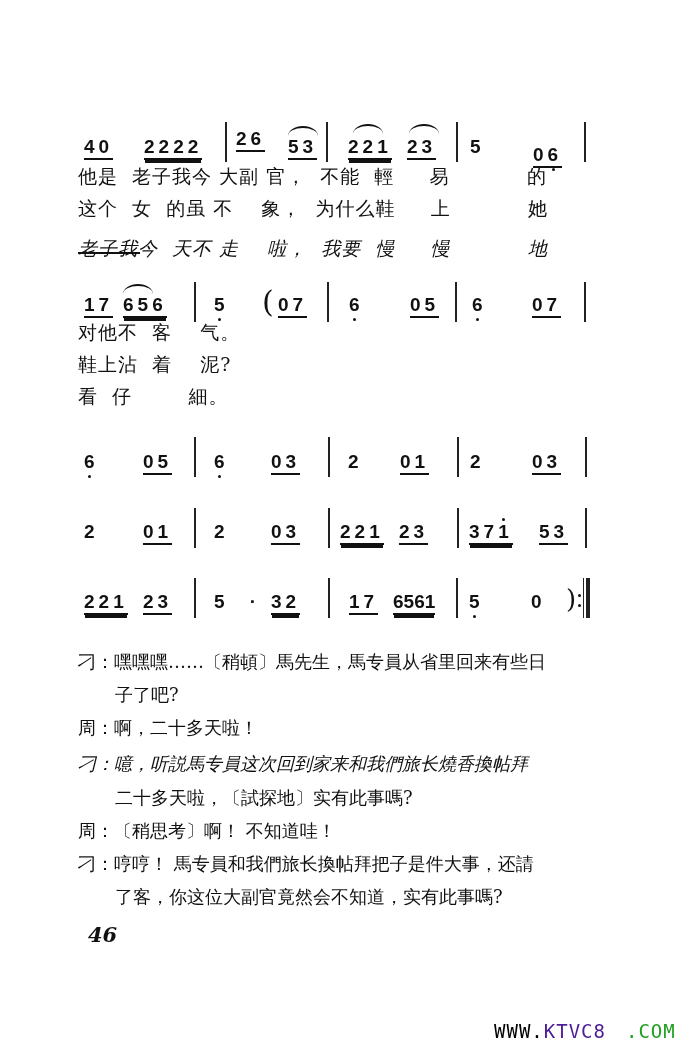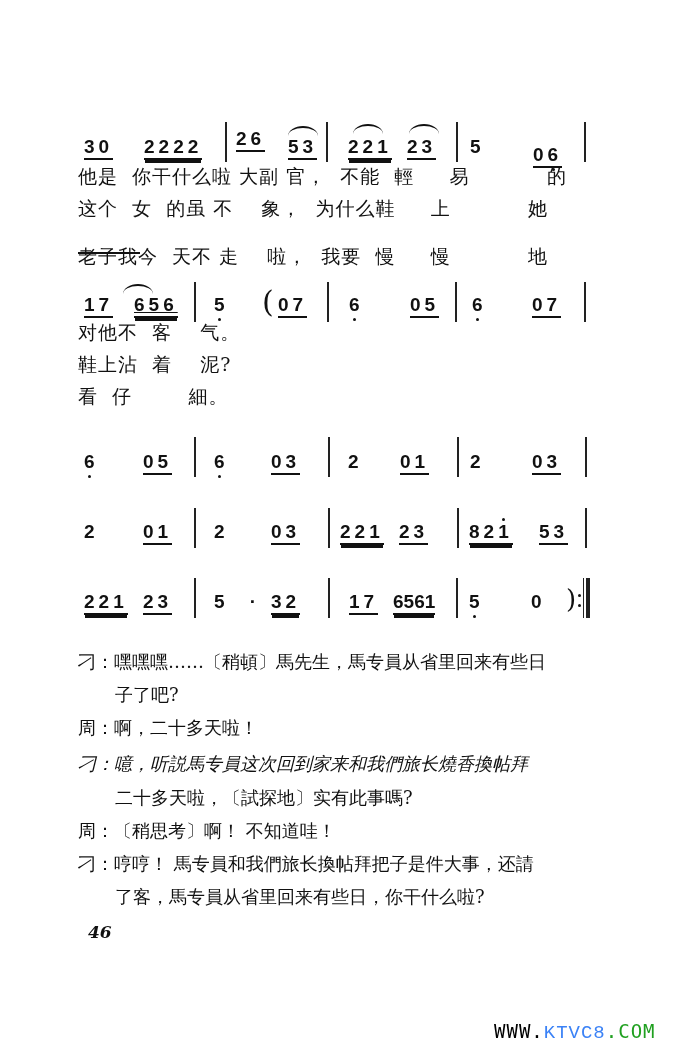--- a/index.html
+++ b/index.html
@@ -13,56 +13,56 @@
   .bar { position: absolute; width: 2px; background: #222; }
   .lyric { font-family: "DejaVu Serif", serif; font-size: 19px; white-space: pre; color: #111; letter-spacing: 1px; }
   .dial { font-family: "DejaVu Serif", serif; font-size: 18px; color: #111; white-space: nowrap; }
   .dot-below { position: relative; }
   .dot-below::after { content: ""; position: absolute; left: 50%; margin-left: -3px; bottom: -6px;
                       width: 3px; height: 3px; background: #111; border-radius: 50%; }
   .dot-above::before { content: ""; position: absolute; left: 50%; margin-left: -3px; top: -3px;
                        width: 3px; height: 3px; background: #111; border-radius: 50%; }
   .dot-above { position: relative; }
   .slur { position: absolute; border-top: 2px solid #111; border-radius: 50% 50% 0 0 / 100% 100% 0 0; height: 8px; }
-  .page-num { font-family: "DejaVu Serif", serif; font-style: italic; font-weight: bold; font-size: 17px; }
+  .page-num { font-family: "DejaVu Serif", serif; font-style: italic; font-weight: bold; font-size: 21px; }
   .wm { font-family: "DejaVu Sans Mono", monospace; font-size: 19px; letter-spacing: 1px; }
 </style>
 </head>
 <body>
 
 <div>
-  <span class="abs num" style="left:84px;top:136px;"><span class="ul1">30</span></span>
+  <span class="abs num" style="left:84px;top:136px;"><span class="ul1">40</span></span>
   <span class="abs num" style="left:144px;top:136px;"><span class="ul2">2222</span></span>
   <div class="bar" style="left:225px;top:122px;height:40px;"></div>
 
   <span class="abs num" style="left:236px;top:128px;"><span class="ul1">26</span></span>
   <div class="slur" style="left:288px;top:126px;width:30px;"></div>
   <span class="abs num" style="left:288px;top:136px;"><span class="ul1">53</span></span>
   <div class="bar" style="left:326px;top:122px;height:40px;"></div>
 
   <div class="slur" style="left:353px;top:124px;width:30px;"></div>
   <div class="slur" style="left:409px;top:124px;width:30px;"></div>
   <span class="abs num" style="left:348px;top:136px;"><span class="ul2">221</span></span>
   <span class="abs num" style="left:407px;top:136px;"><span class="ul1">23</span></span>
   <div class="bar" style="left:456px;top:122px;height:40px;"></div>
 
   <span class="abs num" style="left:470px;top:136px;">5</span>
   <span class="abs num" style="left:533px;top:124px;margin-top:20px;"><span class="ul1"><span>0</span><span class="dot-below">6</span></span></span>
   <div class="bar" style="left:584px;top:122px;height:40px;"></div>
 
-  <div class="abs lyric" style="left:78px;top:164px;">他是  你干什么啦 大副 官，  不能  輕     易           的</div>
+  <div class="abs lyric" style="left:78px;top:164px;">他是  老子我今 大副 官，  不能  輕     易           的</div>
   <div class="abs lyric" style="left:78px;top:196px;">这个  女  的虽 不    象，  为什么鞋     上           她</div>
-  <div class="abs lyric" style="left:78px;top:244px;">老子我今  天不 走    啦，  我要  慢     慢           地</div>
+  <div class="abs lyric" style="left:78px;top:236px;font-style:italic;">老子我今  天不 走    啦，  我要  慢     慢           地</div>
   <div class="abs" style="left:78px;top:252px;width:62px;height:2px;background:#111;"></div>
 </div>
 
 <div>
   <span class="abs num" style="left:84px;top:294px;"><span class="ul1">17</span></span>
   <div class="slur" style="left:123px;top:284px;width:30px;"></div>
-  <span class="abs num" style="left:134px;top:294px;text-decoration:underline;"><span class="ul2">656</span></span>
+  <span class="abs num" style="left:123px;top:294px;"><span class="ul2">656</span></span>
   <div class="bar" style="left:194px;top:282px;height:40px;"></div>
 
   <span class="abs num" style="left:214px;top:294px;"><span class="dot-below">5</span></span>
   <span class="abs" style="left:262px;top:284px;font-size:30px;font-family:'DejaVu Serif',serif;">(</span>
   <span class="abs num" style="left:278px;top:294px;"><span class="ul1">07</span></span>
   <div class="bar" style="left:327px;top:282px;height:40px;"></div>
 
   <span class="abs num" style="left:349px;top:294px;"><span class="dot-below">6</span></span>
   <span class="abs num" style="left:410px;top:294px;"><span class="ul1">05</span></span>
   <div class="bar" style="left:455px;top:282px;height:40px;"></div>
@@ -100,21 +100,21 @@
   <div class="bar" style="left:194px;top:508px;height:40px;"></div>
 
   <span class="abs num" style="left:214px;top:521px;">2</span>
   <span class="abs num" style="left:271px;top:521px;"><span class="ul1">03</span></span>
   <div class="bar" style="left:328px;top:508px;height:40px;"></div>
 
   <span class="abs num" style="left:340px;top:521px;"><span class="ul2">221</span></span>
   <span class="abs num" style="left:399px;top:521px;"><span class="ul1">23</span></span>
   <div class="bar" style="left:457px;top:508px;height:40px;"></div>
 
-  <span class="abs num" style="left:469px;top:521px;"><span class="ul2"><span>82</span><span class="dot-above">1</span></span></span>
+  <span class="abs num" style="left:469px;top:521px;"><span class="ul2"><span>37</span><span class="dot-above">1</span></span></span>
   <span class="abs num" style="left:539px;top:521px;"><span class="ul1">53</span></span>
   <div class="bar" style="left:585px;top:508px;height:40px;"></div>
 </div>
 
 <div>
   <span class="abs num" style="left:84px;top:591px;"><span class="ul2">221</span></span>
   <span class="abs num" style="left:143px;top:591px;"><span class="ul1">23</span></span>
   <div class="bar" style="left:194px;top:578px;height:40px;"></div>
 
   <span class="abs num" style="left:214px;top:591px;letter-spacing:10px;">5 ·</span>
@@ -149,20 +149,20 @@
   </div>
   <div class="abs dial" style="left:115px;top:786px;">二十多天啦，〔試探地〕实有此事嗎?</div>
 
   <div class="abs dial" style="left:78px;top:819px;">
     <span>周：</span><span>〔稍思考〕啊！ 不知道哇！</span>
   </div>
 
   <div class="abs dial" style="left:78px;top:852px;">
     <span>刁：</span><span>哼哼！ 馬专員和我們旅长換帖拜把子是件大事，还請</span>
   </div>
-  <div class="abs dial" style="left:115px;top:885px;">了客，馬专員从省里回来有些日，你干什么啦?</div>
+  <div class="abs dial" style="left:115px;top:885px;">了客，你这位大副官竟然会不知道，实有此事嗎?</div>
 </div>
 
 <div class="abs page-num" style="left:88px;top:922px;">46</div>
 
 <div class="abs wm" style="left:494px;top:1020px;">
-  <span style="color:#000;">WWW.</span><span style="color:#3b82f6;font-family:Liberation Mono, monospace;">KTVC8</span><span style="color:#20a020;">.COM</span>
+  <span style="color:#000;">WWW.</span><span style="color:#4c1d95;">KTVC8</span><span style="color:#20a020;margin-left:20px;">.COM</span>
 </div>
 
 </body></html>

